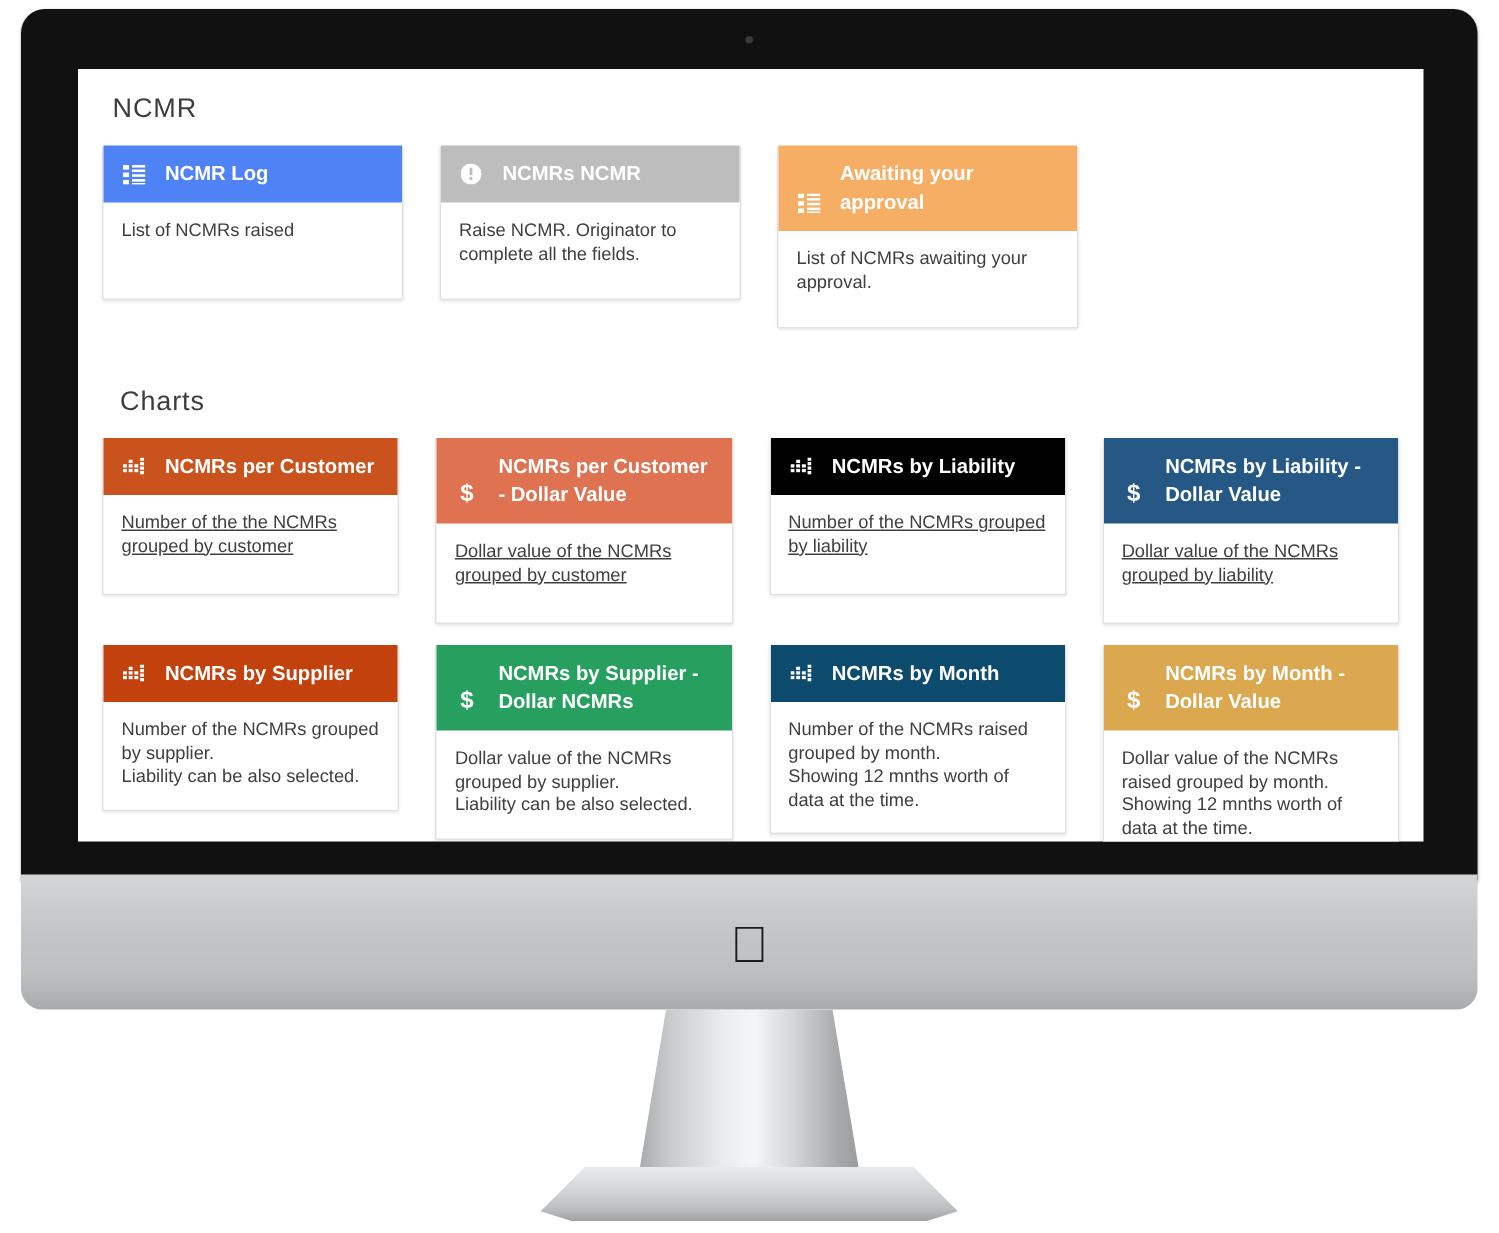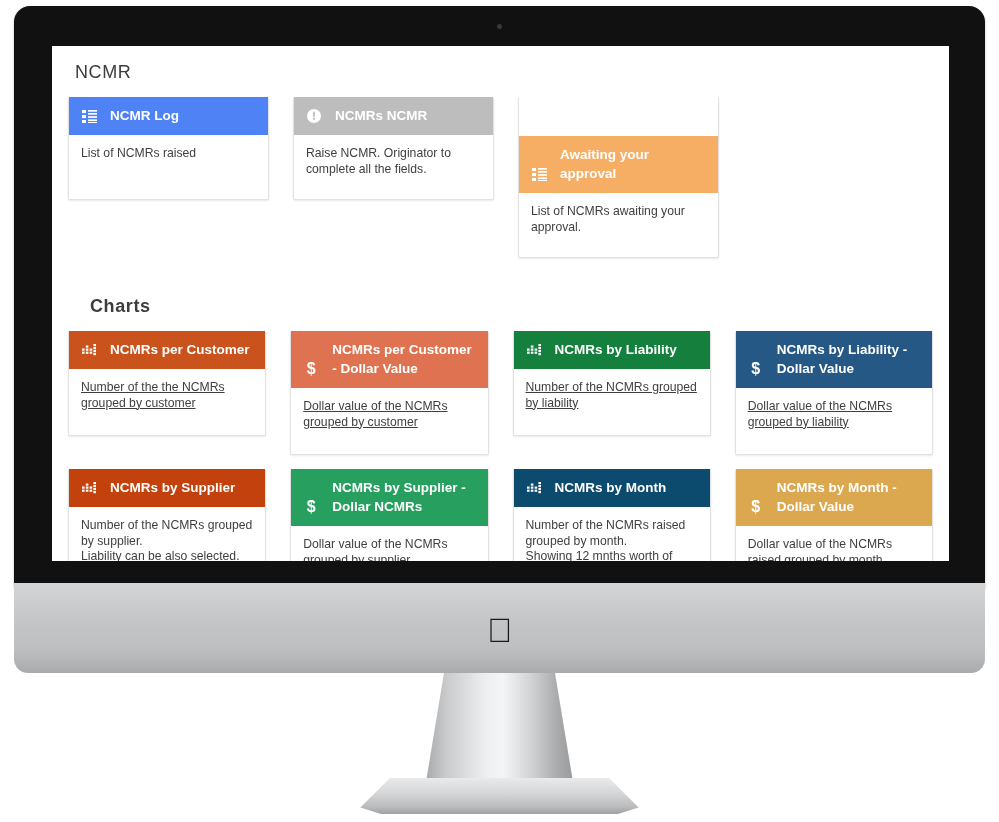--- a/index.html
+++ b/index.html
@@ -98,21 +98,21 @@
     padding: 0;
   }
   #content {
     position: absolute;
     left: 0; top: 0;
     width: 897px;
     padding: 16px 16px 0 16px;
     box-sizing: border-box;
   }
   #ncmr-title { margin-left: 7px; }
-  #charts-title { margin-left: 22px; margin-top: 38px; font-weight: bold; }
+  #charts-title { margin-left: 12px; margin-top: 38px; }
 
   .card-row {
     display: flex;
     align-items: flex-start;
     margin-top: 14px;
   }
   .card {
     width: 201px;
     margin-right: 24px;
     background: #ffffff;
@@ -195,21 +195,21 @@
                 <rect x="6.1" y="2.8" width="1.8" height="5" fill="#BDBDBD"></rect>
                 <rect x="6.1" y="8.9" width="1.8" height="2" fill="#BDBDBD"></rect>
               </svg>
             </span>
             <span>NCMRs NCMR</span>
           </div>
           <div class="card-body">Raise NCMR. Originator to complete all the fields.</div>
         </div>
 
         <div class="card">
-          <div class="card-header" style="background:#F6AE64;margin-top:39px;">
+          <div class="card-header" style="background:#F6AE64;">
             <span class="ic">
               <svg width="15" height="13" viewBox="0 0 15 13">
                 <rect x="0" y="0" width="4" height="3.1" fill="#fff"></rect>
                 <rect x="0" y="5" width="4" height="3.1" fill="#fff"></rect>
                 <rect x="0" y="10" width="4" height="3.1" fill="#fff"></rect>
                 <rect x="6" y="0" width="9" height="1.7" fill="#fff"></rect>
                 <rect x="6" y="3" width="9" height="1.7" fill="#fff"></rect>
                 <rect x="6" y="6.2" width="9" height="1.7" fill="#fff"></rect>
                 <rect x="6" y="9.4" width="9" height="1.7" fill="#fff"></rect>
                 <rect x="6" y="12" width="9" height="1.2" fill="#fff"></rect>
@@ -250,21 +250,21 @@
 
         <div class="card">
           <div class="card-header" style="background:#DF7250;">
             <span class="ic" style="font-size:16px;font-weight:700;color:#fff;line-height:16px;">$</span>
             <span>NCMRs per Customer - Dollar Value</span>
           </div>
           <div class="card-body">Dollar value of the NCMRs grouped by customer</div>
         </div>
 
         <div class="card">
-          <div class="card-header" style="background:#15803d;">
+          <div class="card-header" style="background:#000000;">
             <span class="ic">
               <svg width="14" height="12" viewBox="0 0 14 12">
                 <rect x="0" y="4.5" width="2.6" height="2.2" fill="#fff"></rect>
                 <rect x="0" y="7.6" width="2.6" height="2.2" fill="#fff"></rect>
                 <rect x="3.8" y="1.5" width="2.6" height="2.2" fill="#fff"></rect>
                 <rect x="3.8" y="4.5" width="2.6" height="2.2" fill="#fff"></rect>
                 <rect x="3.8" y="7.6" width="2.6" height="2.2" fill="#fff"></rect>
                 <rect x="7.6" y="4.5" width="2.6" height="2.2" fill="#fff"></rect>
                 <rect x="7.6" y="7.6" width="2.6" height="2.2" fill="#fff"></rect>
                 <rect x="11.4" y="0" width="2.6" height="2.2" fill="#fff"></rect>

